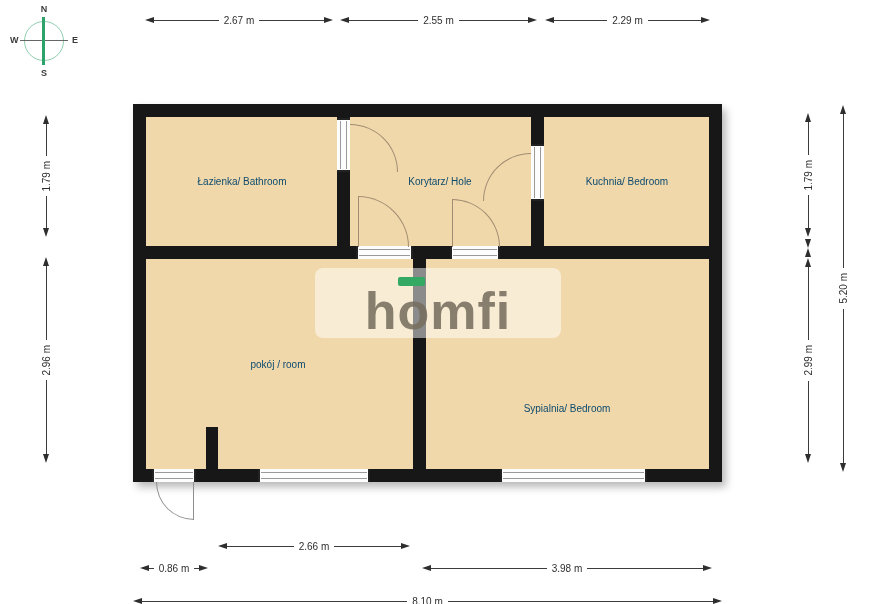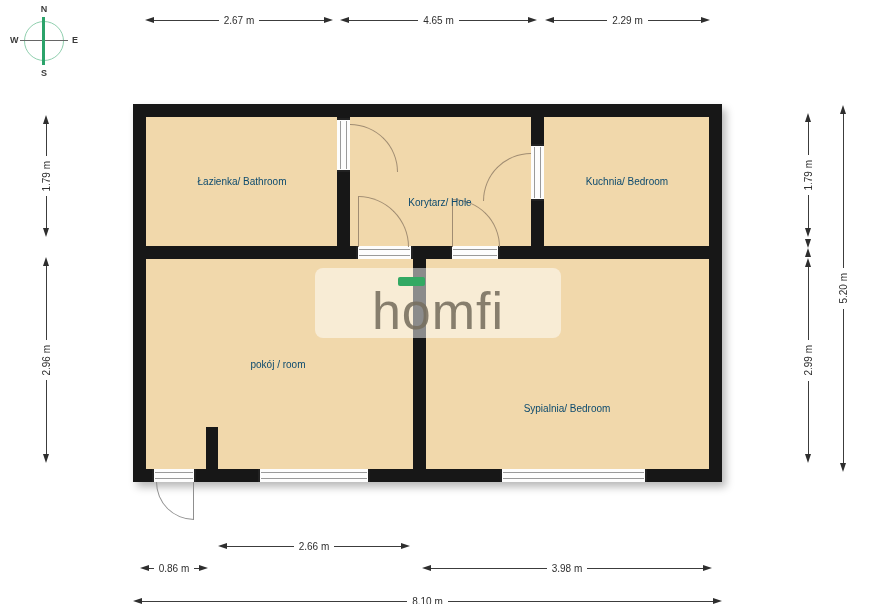--- a/index.html
+++ b/index.html
@@ -86,30 +86,30 @@
   .arc-bedroom { left:319px; top:95px; width:48px; height:48px;
     border-top:1.5px solid #a08c72; border-right:1.5px solid #a08c72; border-left:1.5px solid #a08c72;
     border-radius:0 100% 0 0; }
   .arc-entry { left:23px; top:378px; width:38px; height:38px;
     border-bottom:1.5px solid #8f8f8f; border-left:1.5px solid #8f8f8f; border-right:1.5px solid #8f8f8f;
     border-radius:0 0 0 100%; }
 
   .room-label { position:absolute; transform:translate(-50%,-50%);
     font-size:10px; color:#0c4a6e; white-space:nowrap; z-index:3; }
   .rl-bathroom { left:242px; top:181px; }
-  .rl-hall     { left:440px; top:181px;margin-top:21px; }
+  .rl-hall     { left:440px; top:181px; }
   .rl-kitchen  { left:627px; top:181px; }
   .rl-room     { left:278px; top:364px; }
   .rl-bedroom  { left:567px; top:364px;margin-top:44px; }
 
   
   .logo-band { position:absolute; left:315px; top:268px; width:246px; height:70px;
     background:rgba(255,255,255,0.5); border-radius:8px; z-index:4;
     display:flex; align-items:center; justify-content:center; }
-  .logo-text { font-size:52px; font-weight:normal; letter-spacing:1px;
+  .logo-text { font-size:52px; font-weight:bold; letter-spacing:1px;
     color:rgba(118,110,94,0.88); line-height:1; margin-top:15px; }
   .logo-bar { position:absolute; left:83px; top:9px; width:27px; height:9px;
     background:#33a963; border-radius:2px; }
 </style>
 </head>
 <body>
 
 <div class="canvas">
 
   <div class="compass">
@@ -125,21 +125,21 @@
   <div class="dim-h dim-top-1">
     <span class="ah-l"></span>
       <span class="dl"></span>
     <span class="dim-label">2.67 m</span>
     <span class="dl"></span>
       <span class="ah-r"></span>
   </div>
   <div class="dim-h dim-top-2">
     <span class="ah-l"></span>
       <span class="dl"></span>
-    <span class="dim-label">4.65 m</span>
+    <span class="dim-label">2.55 m</span>
     <span class="dl"></span>
       <span class="ah-r"></span>
   </div>
   <div class="dim-h dim-top-3">
     <span class="ah-l"></span>
       <span class="dl"></span>
     <span class="dim-label">2.29 m</span>
     <span class="dl"></span>
       <span class="ah-r"></span>
   </div>

